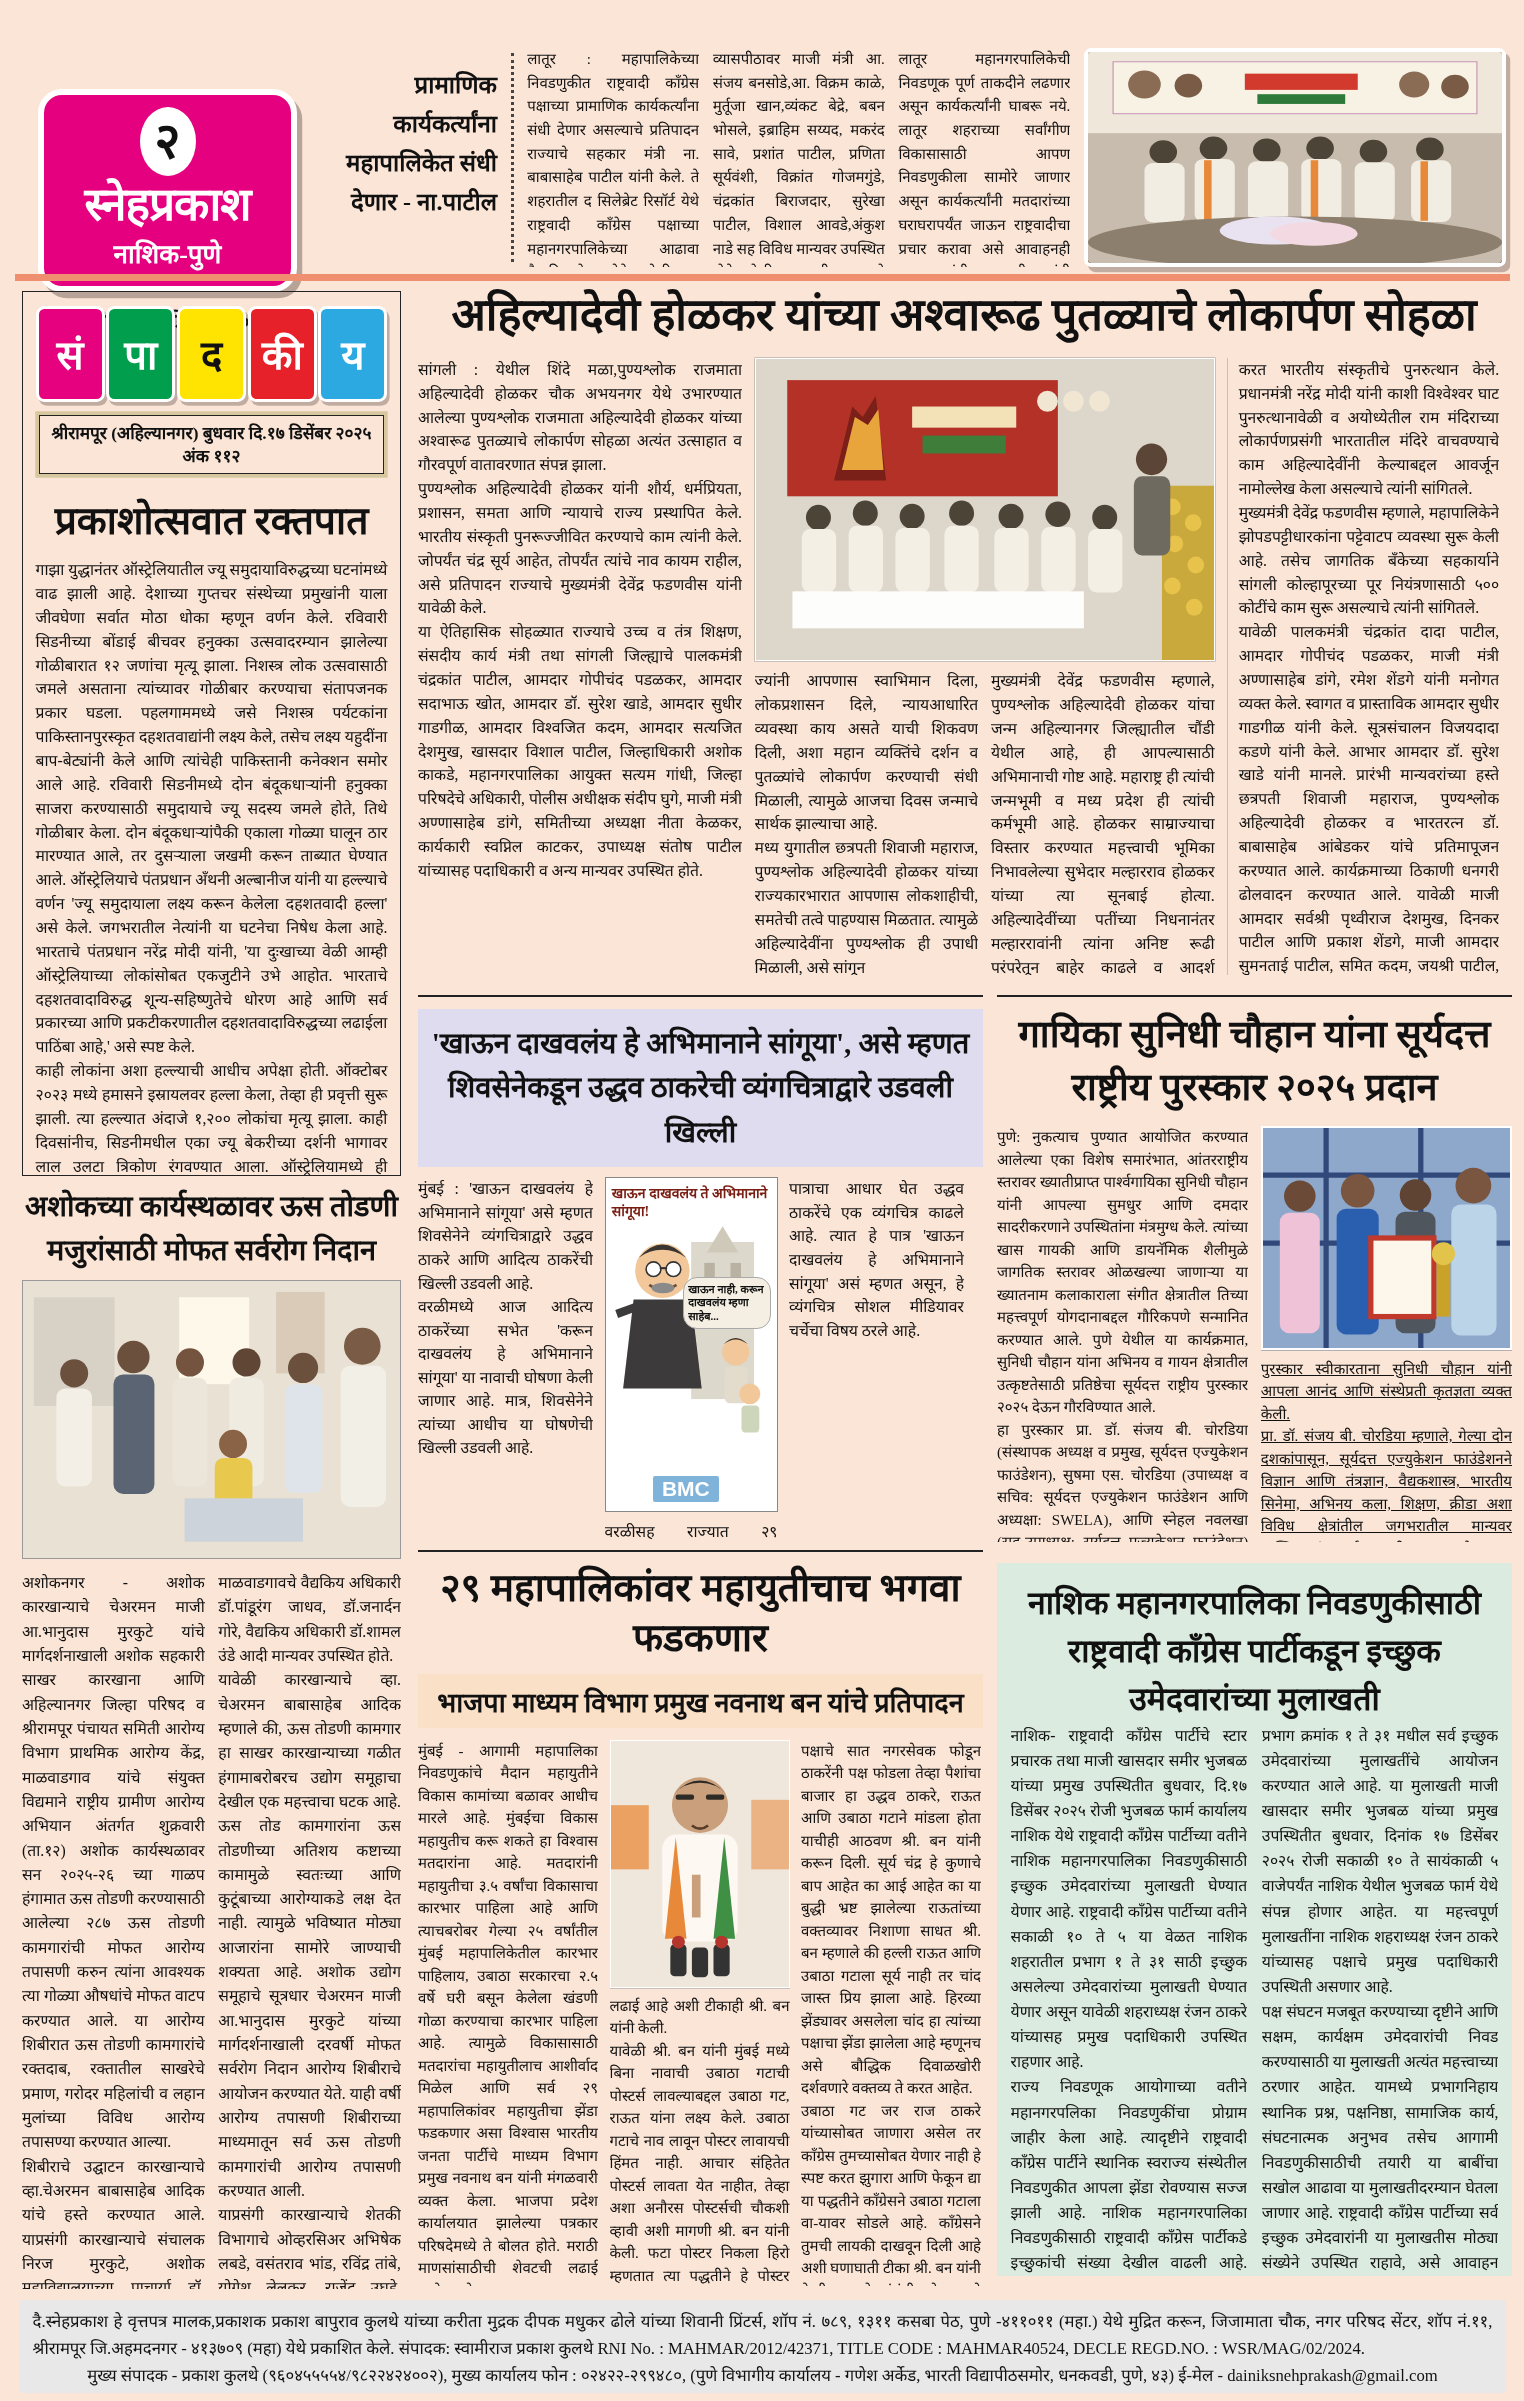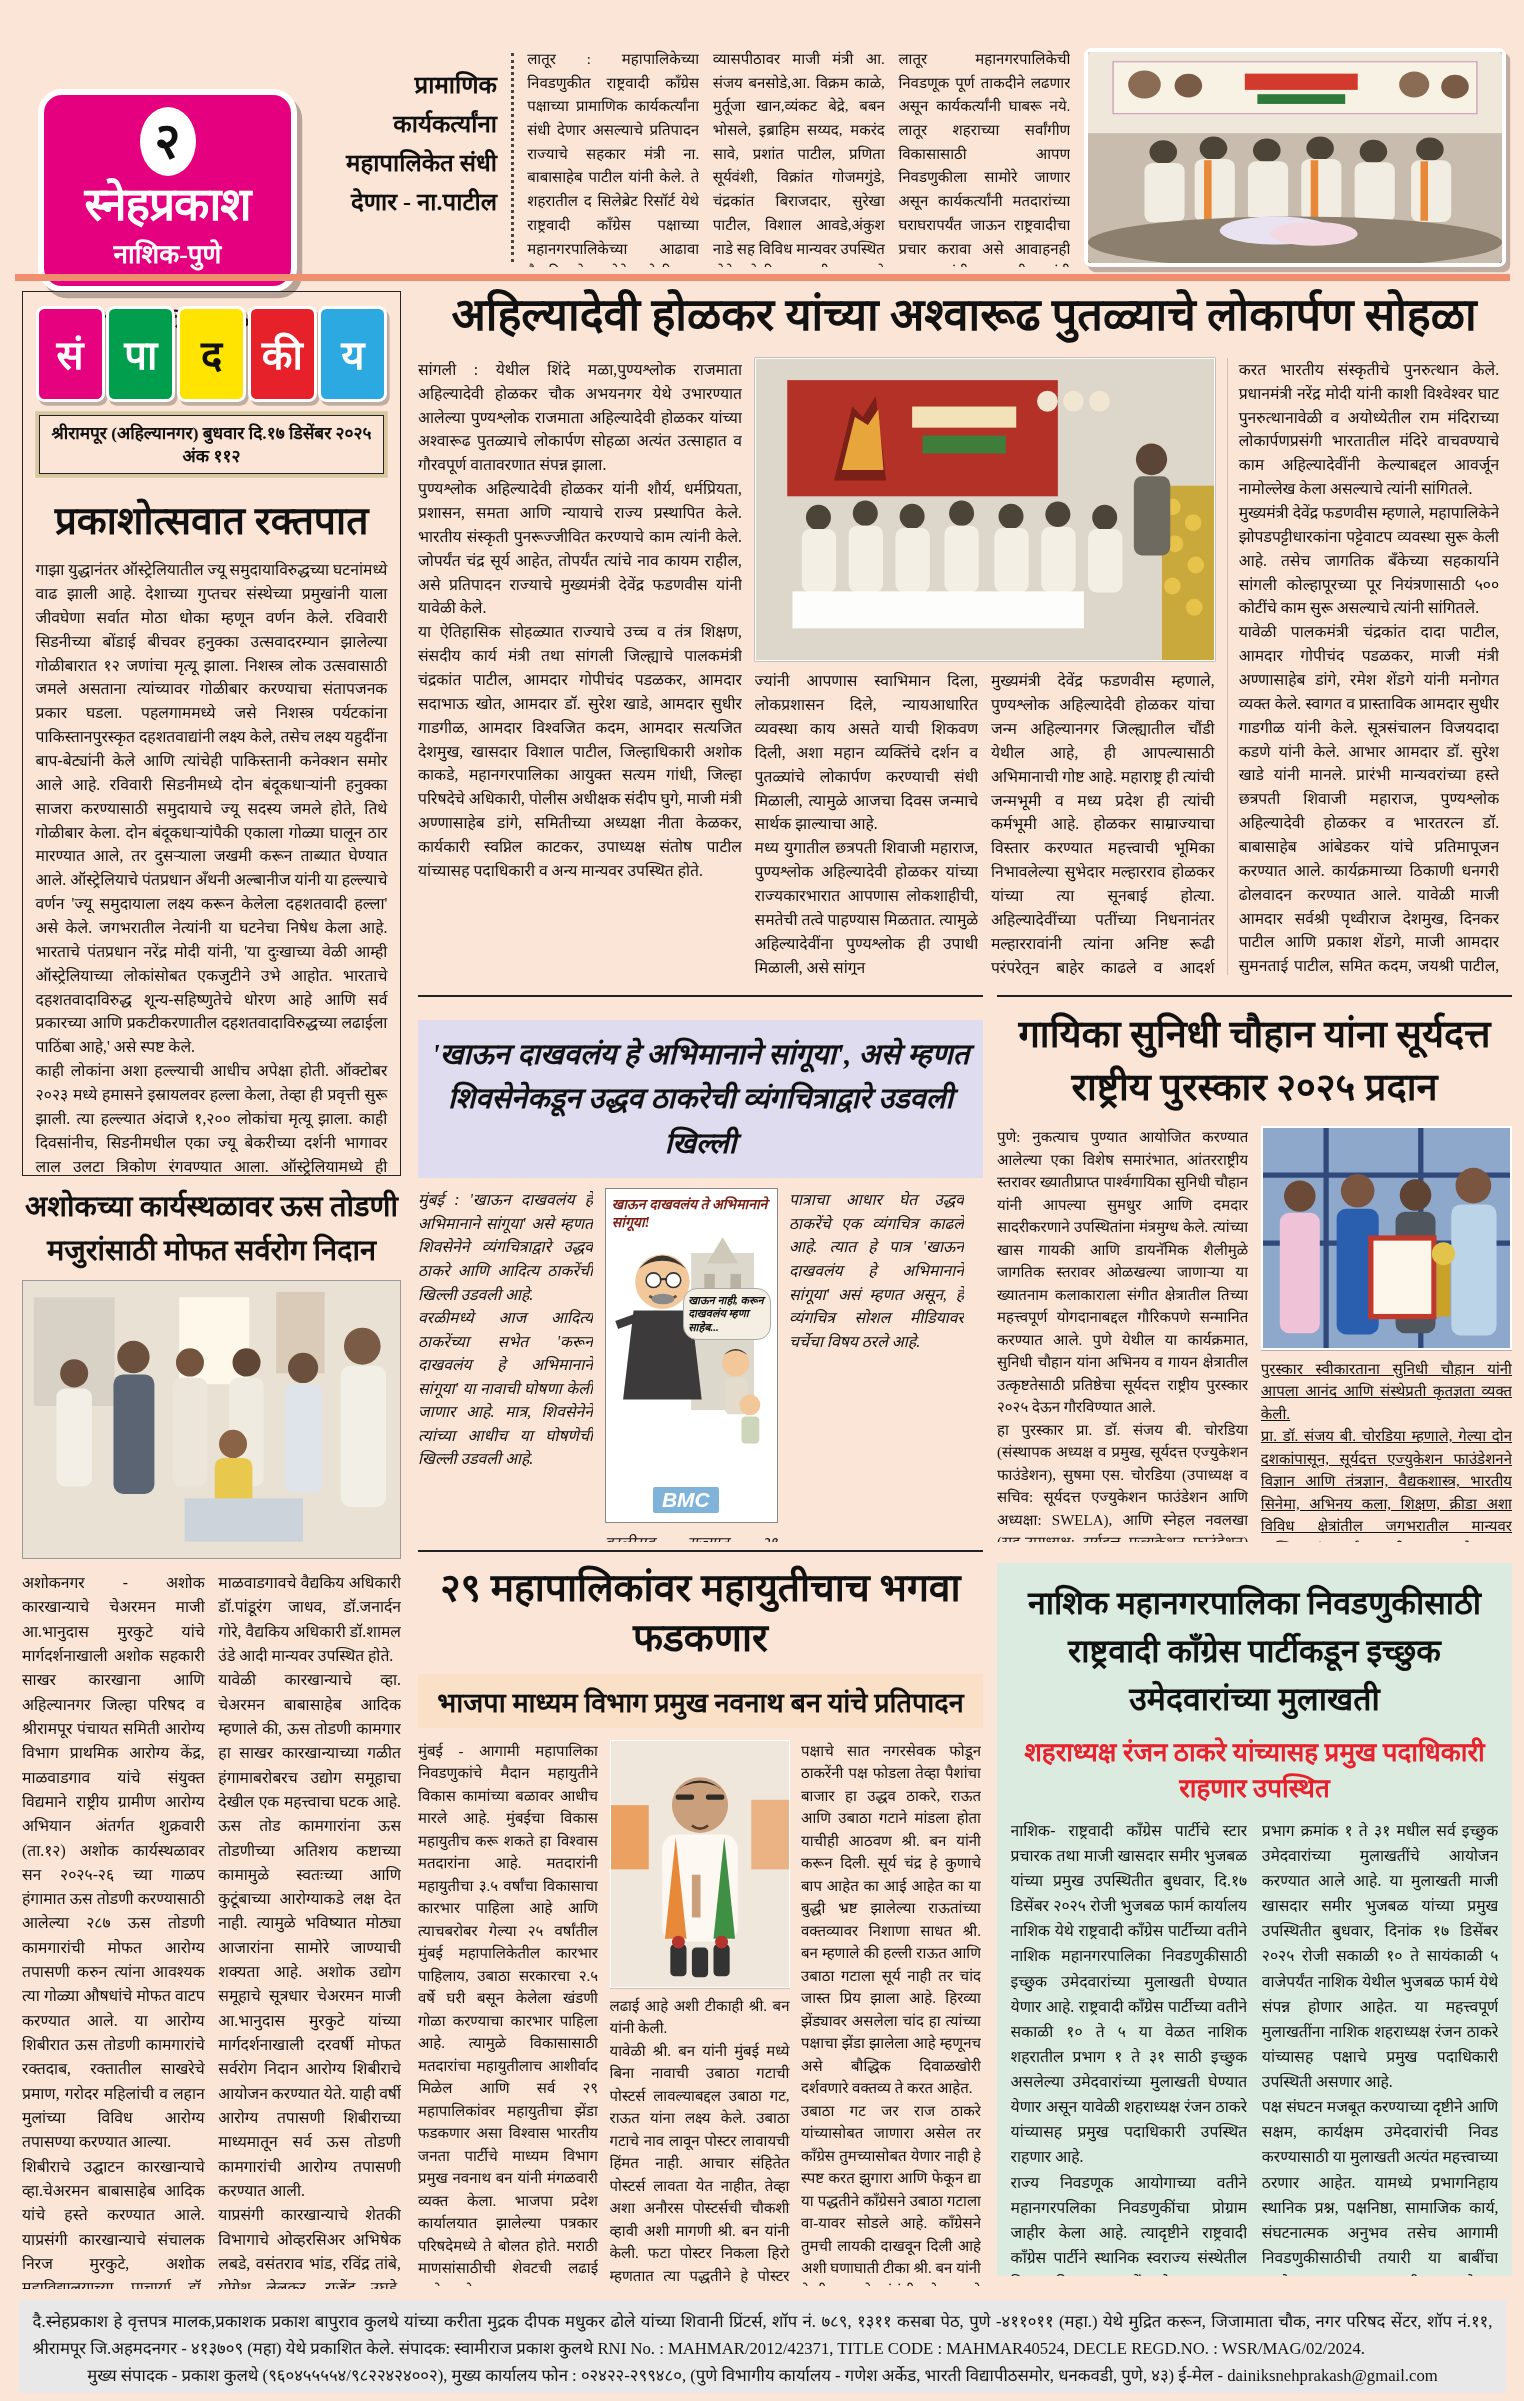--- a/index.html
+++ b/index.html
@@ -46,21 +46,21 @@
   .ms-head{font-size:45px;font-weight:bold;text-align:center;line-height:1.25;}
   .ms-body{display:flex;gap:12.6px;margin-top:14.6px;height:617px;}
   .ms-col1{width:324px;font-size:15.7px;line-height:1.52;overflow:hidden;}
   .ms-mid{width:460px;display:flex;flex-direction:column;}
   .ms-photo{height:301px;border:1.6px solid #fff;box-shadow:0 0 0 0.5px #999;background:#d8d2c8;
             position:relative;overflow:hidden;margin-bottom:8.4px;}
   .ms-midcols{display:flex;gap:12.6px;flex:1;overflow:hidden;}
   .ms-midcol{width:50%;font-size:15.7px;line-height:1.52;overflow:hidden;}
   .ms-col4{width:272px;font-size:15.7px;line-height:1.52;overflow:hidden;border-left:1px solid #cbbfb2;padding-left:10.5px;box-sizing:border-box;}
   
-  .cartoon-story{position:absolute;left:418px;top:995px;width:565px;height:547px;overflow:hidden;border-top:2.6px solid #222;padding-top:23px;box-sizing:border-box;font-style:italic;}
+  .cartoon-story{position:absolute;left:418px;top:995px;width:565px;height:547px;overflow:hidden;border-top:2.6px solid #222;padding-top:12px;box-sizing:border-box;}
   .cs-head{background:#dedcee;padding:11.5px 9.4px;font-size:29px;font-weight:bold;text-align:center;line-height:1.55;}
   .cs-body{display:flex;gap:11.5px;margin-top:10.5px;}
   .cs-col{width:175px;font-size:15.7px;line-height:1.5;overflow:hidden;}
   .cs-cartoon{width:173px;height:335px;border:1.6px solid #888;background:#fff;position:relative;
               padding:6.3px;box-sizing:border-box;flex-shrink:0;}
   .cartoon-top{font-size:14px;font-weight:bold;color:#7a1d12;line-height:1.3;}
   .cartoon-bubble{position:absolute;right:5.2px;top:99px;width:78px;font-size:11px;font-weight:bold;
                   background:#f4efe2;border:0.5px solid #aaa;border-radius:14px;padding:4.2px;line-height:1.25;}
   .cartoon-logo{position:absolute;left:47px;bottom:9.4px;background:#7fb3d9;color:#fff;
                 font-family:"Liberation Sans","DejaVu Sans",sans-serif;font-size:21px;font-weight:bold;
@@ -374,21 +374,20 @@
 यावेळी श्री. बन यांनी मुंबई मध्ये बिना नावाची उबाठा गटाची पोस्टर्स लावल्याबद्दल उबाठा गट, राऊत यांना लक्ष्य केले. उबाठा गटाचे नाव लावून पोस्टर लावायची हिंमत नाही. आचार संहितेत पोस्टर्स लावता येत नाहीत, तेव्हा अशा अनौरस पोस्टर्सची चौकशी व्हावी अशी मागणी श्री. बन यांनी केली. फटा पोस्टर निकला हिरो म्हणतात त्या पद्धतीने हे पोस्टर फाटले असून भारतीय जनता पार्टी महायुतीचा हिरो मुंबईमध्ये बाहेर निघाल्याशिवाय राहणार नाही असा विश्वास श्री. बन यांनी व्यक्त केला. आपल्या नावाने जर मुंबईत पोस्टर्स लावली तर अजिबात मते मिळणार नाहीत म्हणून उबाठा गटाने अशी बिना नावाची अनधिकृत पोस्टर्स लावली आहेत असा हल्लाबोल करत श्री. बन यांनी या बेनामी पोस्टर्सच्या खर्चाकडेही निवडणूक आयोगाने लक्ष द्यावे अशी मागणीही केली .
 स्वतःच्या भावाच्या मनसे</div>
       </div>
       <div class="bj-col jtext">पक्षाचे सात नगरसेवक फोडून ठाकरेंनी पक्ष फोडला तेव्हा पैशांचा बाजार हा उद्धव ठाकरे, राऊत आणि उबाठा गटाने मांडला होता याचीही आठवण श्री. बन यांनी करून दिली. सूर्य चंद्र हे कुणाचे बाप आहेत का आई आहेत का या बुद्धी भ्रष्ट झालेल्या राऊतांच्या वक्तव्यावर निशाणा साधत श्री. बन म्हणाले की हल्ली राऊत आणि उबाठा गटाला सूर्य नाही तर चांद जास्त प्रिय झाला आहे. हिरव्या झेंड्यावर असलेला चांद हा त्यांच्या पक्षाचा झेंडा झालेला आहे म्हणूनच असे बौद्धिक दिवाळखोरी दर्शवणारे वक्तव्य ते करत आहेत.
 उबाठा गट जर राज ठाकरे यांच्यासोबत जाणारा असेल तर काँग्रेस तुमच्यासोबत येणार नाही हे स्पष्ट करत झुगारा आणि फेकून द्या या पद्धतीने काँग्रेसने उबाठा गटाला वा-यावर सोडले आहे. काँग्रेसने तुमची लायकी दाखवून दिली आहे अशी घणाघाती टीका श्री. बन यांनी केली. ठाकरे बंधूंची दोन शून्ये एकत्र आली तर काँग्रेसचे उरलेसुरले अस्तित्व ही संपेल हे काँग्रेसला कळून चुकले आहे.</div>
     </div>
   </div>
 
   <div class="nashik-story">
     <div class="ns-head">नाशिक महानगरपालिका निवडणुकीसाठी राष्ट्रवादी काँग्रेस पार्टीकडून इच्छुक उमेदवारांच्या मुलाखती</div>
-    <div class="ns-sub">शहराध्यक्ष रंजन ठाकरे यांच्यासह प्रमुख पदाधिकारी राहणार उपस्थित</div>
     <div class="ns-body">
       <div class="ns-col jtext">नाशिक- राष्ट्रवादी काँग्रेस पार्टीचे स्टार प्रचारक तथा माजी खासदार समीर भुजबळ यांच्या प्रमुख उपस्थितीत बुधवार, दि.१७ डिसेंबर २०२५ रोजी भुजबळ फार्म कार्यालय नाशिक येथे राष्ट्रवादी काँग्रेस पार्टीच्या वतीने नाशिक महानगरपालिका निवडणुकीसाठी इच्छुक उमेदवारांच्या मुलाखती घेण्यात येणार आहे. राष्ट्रवादी काँग्रेस पार्टीच्या वतीने सकाळी १० ते ५ या वेळत नाशिक शहरातील प्रभाग १ ते ३१ साठी इच्छुक असलेल्या उमेदवारांच्या मुलाखती घेण्यात येणार असून यावेळी शहराध्यक्ष रंजन ठाकरे यांच्यासह प्रमुख पदाधिकारी उपस्थित राहणार आहे.
 राज्य निवडणूक आयोगाच्या वतीने महानगरपलिका निवडणुकींचा प्रोग्राम जाहीर केला आहे. त्यादृष्टीने राष्ट्रवादी काँग्रेस पार्टीने स्थानिक स्वराज्य संस्थेतील निवडणुकीत आपला झेंडा रोवण्यास सज्ज झाली आहे. नाशिक महानगरपालिका निवडणुकीसाठी राष्ट्रवादी काँग्रेस पार्टीकडे इच्छुकांची संख्या देखील वाढली आहे. राष्ट्रवादी काँग्रेस पार्टी, नाशिक शहर यांच्या वतीने या निवडणुकांच्या पार्श्वभूमीवर</div>
       <div class="ns-col jtext">प्रभाग क्रमांक १ ते ३१ मधील सर्व इच्छुक उमेदवारांच्या मुलाखतींचे आयोजन करण्यात आले आहे. या मुलाखती माजी खासदार समीर भुजबळ यांच्या प्रमुख उपस्थितीत बुधवार, दिनांक १७ डिसेंबर २०२५ रोजी सकाळी १० ते सायंकाळी ५ वाजेपर्यंत नाशिक येथील भुजबळ फार्म येथे संपन्न होणार आहेत. या महत्त्वपूर्ण मुलाखतींना नाशिक शहराध्यक्ष रंजन ठाकरे यांच्यासह पक्षाचे  प्रमुख पदाधिकारी उपस्थिती असणार आहे.
 पक्ष संघटन मजबूत करण्याच्या दृष्टीने आणि सक्षम, कार्यक्षम उमेदवारांची निवड करण्यासाठी या मुलाखती अत्यंत महत्त्वाच्या ठरणार आहेत. यामध्ये प्रभागनिहाय स्थानिक प्रश्न, पक्षनिष्ठा, सामाजिक कार्य, संघटनात्मक अनुभव तसेच आगामी निवडणुकीसाठीची तयारी या बाबींचा सखोल आढावा या मुलाखतीदरम्यान घेतला जाणार आहे. राष्ट्रवादी काँग्रेस पार्टीच्या सर्व इच्छुक उमेदवारांनी या मुलाखतीस मोठ्या संख्येने उपस्थित राहावे, असे आवाहन राष्ट्रवादी काँग्रेस पार्टीच्या वतीने करण्यात आले आहे.</div>
     </div>
   </div>
 
   <div class="footer">
     <div class="l1 jtext">दै.स्नेहप्रकाश हे वृत्तपत्र मालक,प्रकाशक प्रकाश बापुराव कुलथे यांच्या करीता मुद्रक दीपक मधुकर ढोले यांच्या शिवानी प्रिंटर्स, शॉप नं. ७८९, १३११ कसबा पेठ, पुणे -४११०११ (महा.) येथे मुद्रित करून, जिजामाता चौक, नगर परिषद सेंटर, शॉप नं.११, श्रीरामपूर जि.अहमदनगर - ४१३७०९ (महा) येथे प्रकाशित केले. संपादक: स्वामीराज प्रकाश कुलथे RNI No. : MAHMAR/2012/42371,  TITLE CODE : MAHMAR40524,  DECLE REGD.NO. : WSR/MAG/02/2024.</div>

